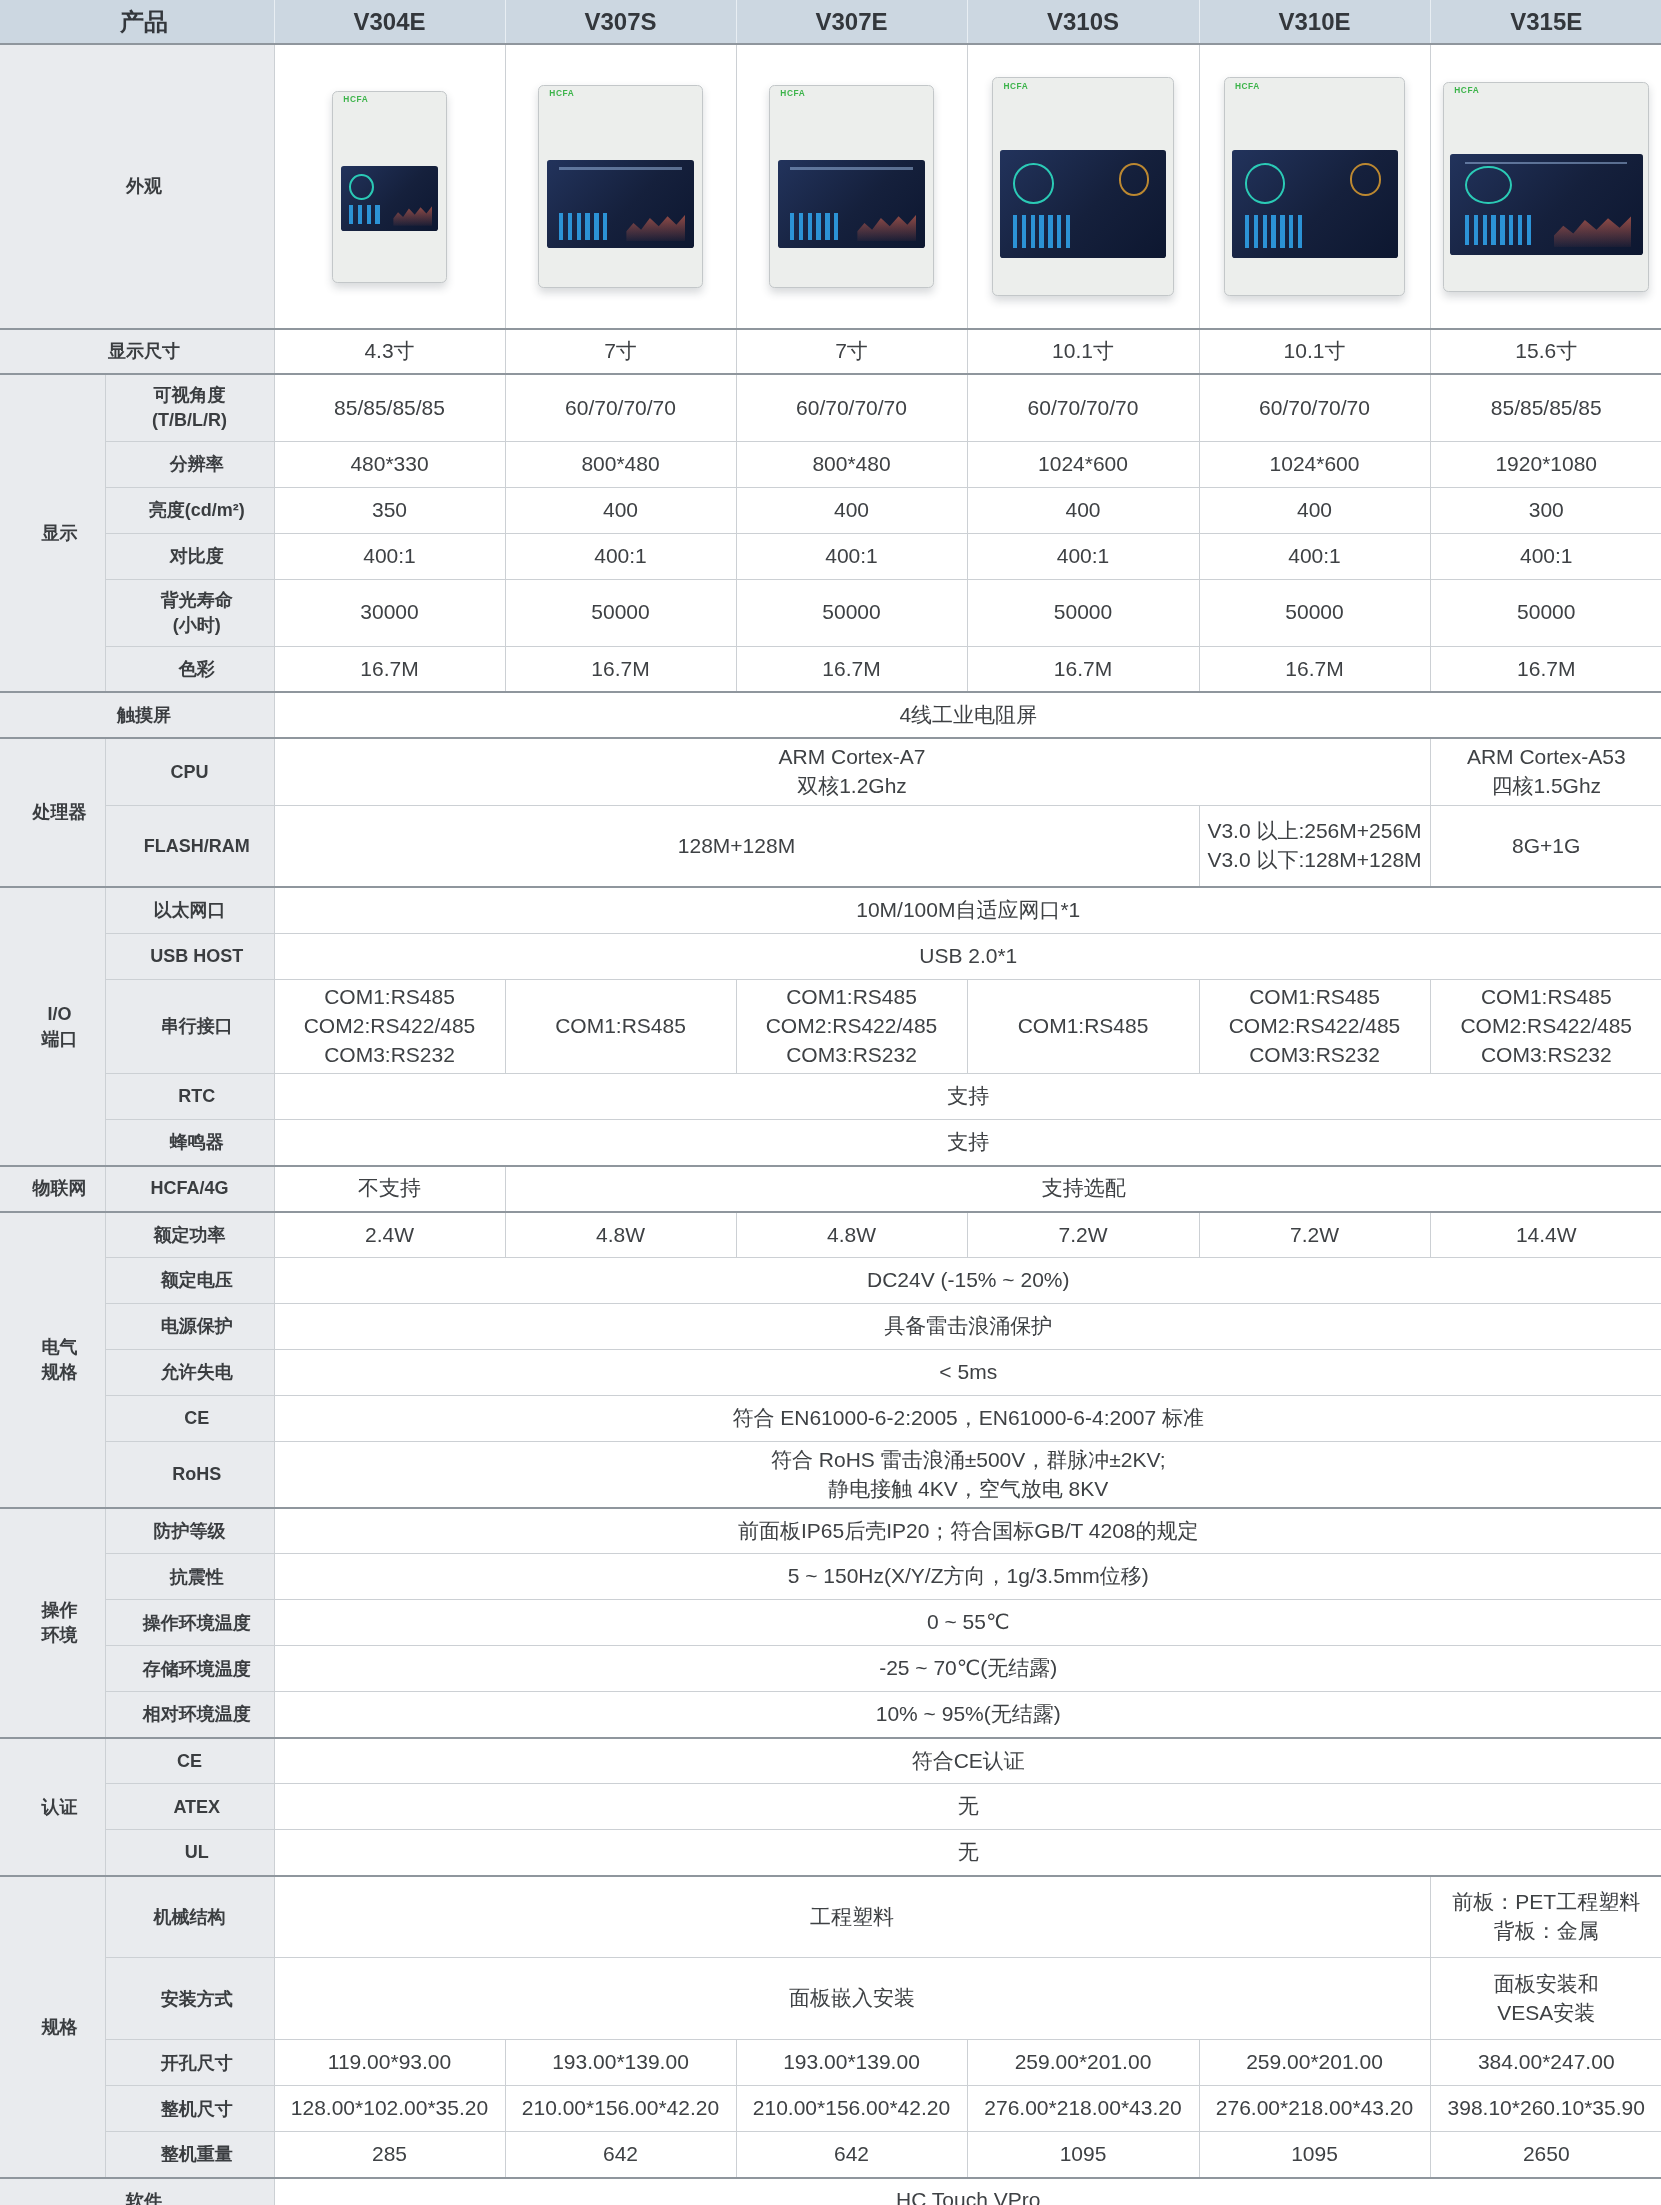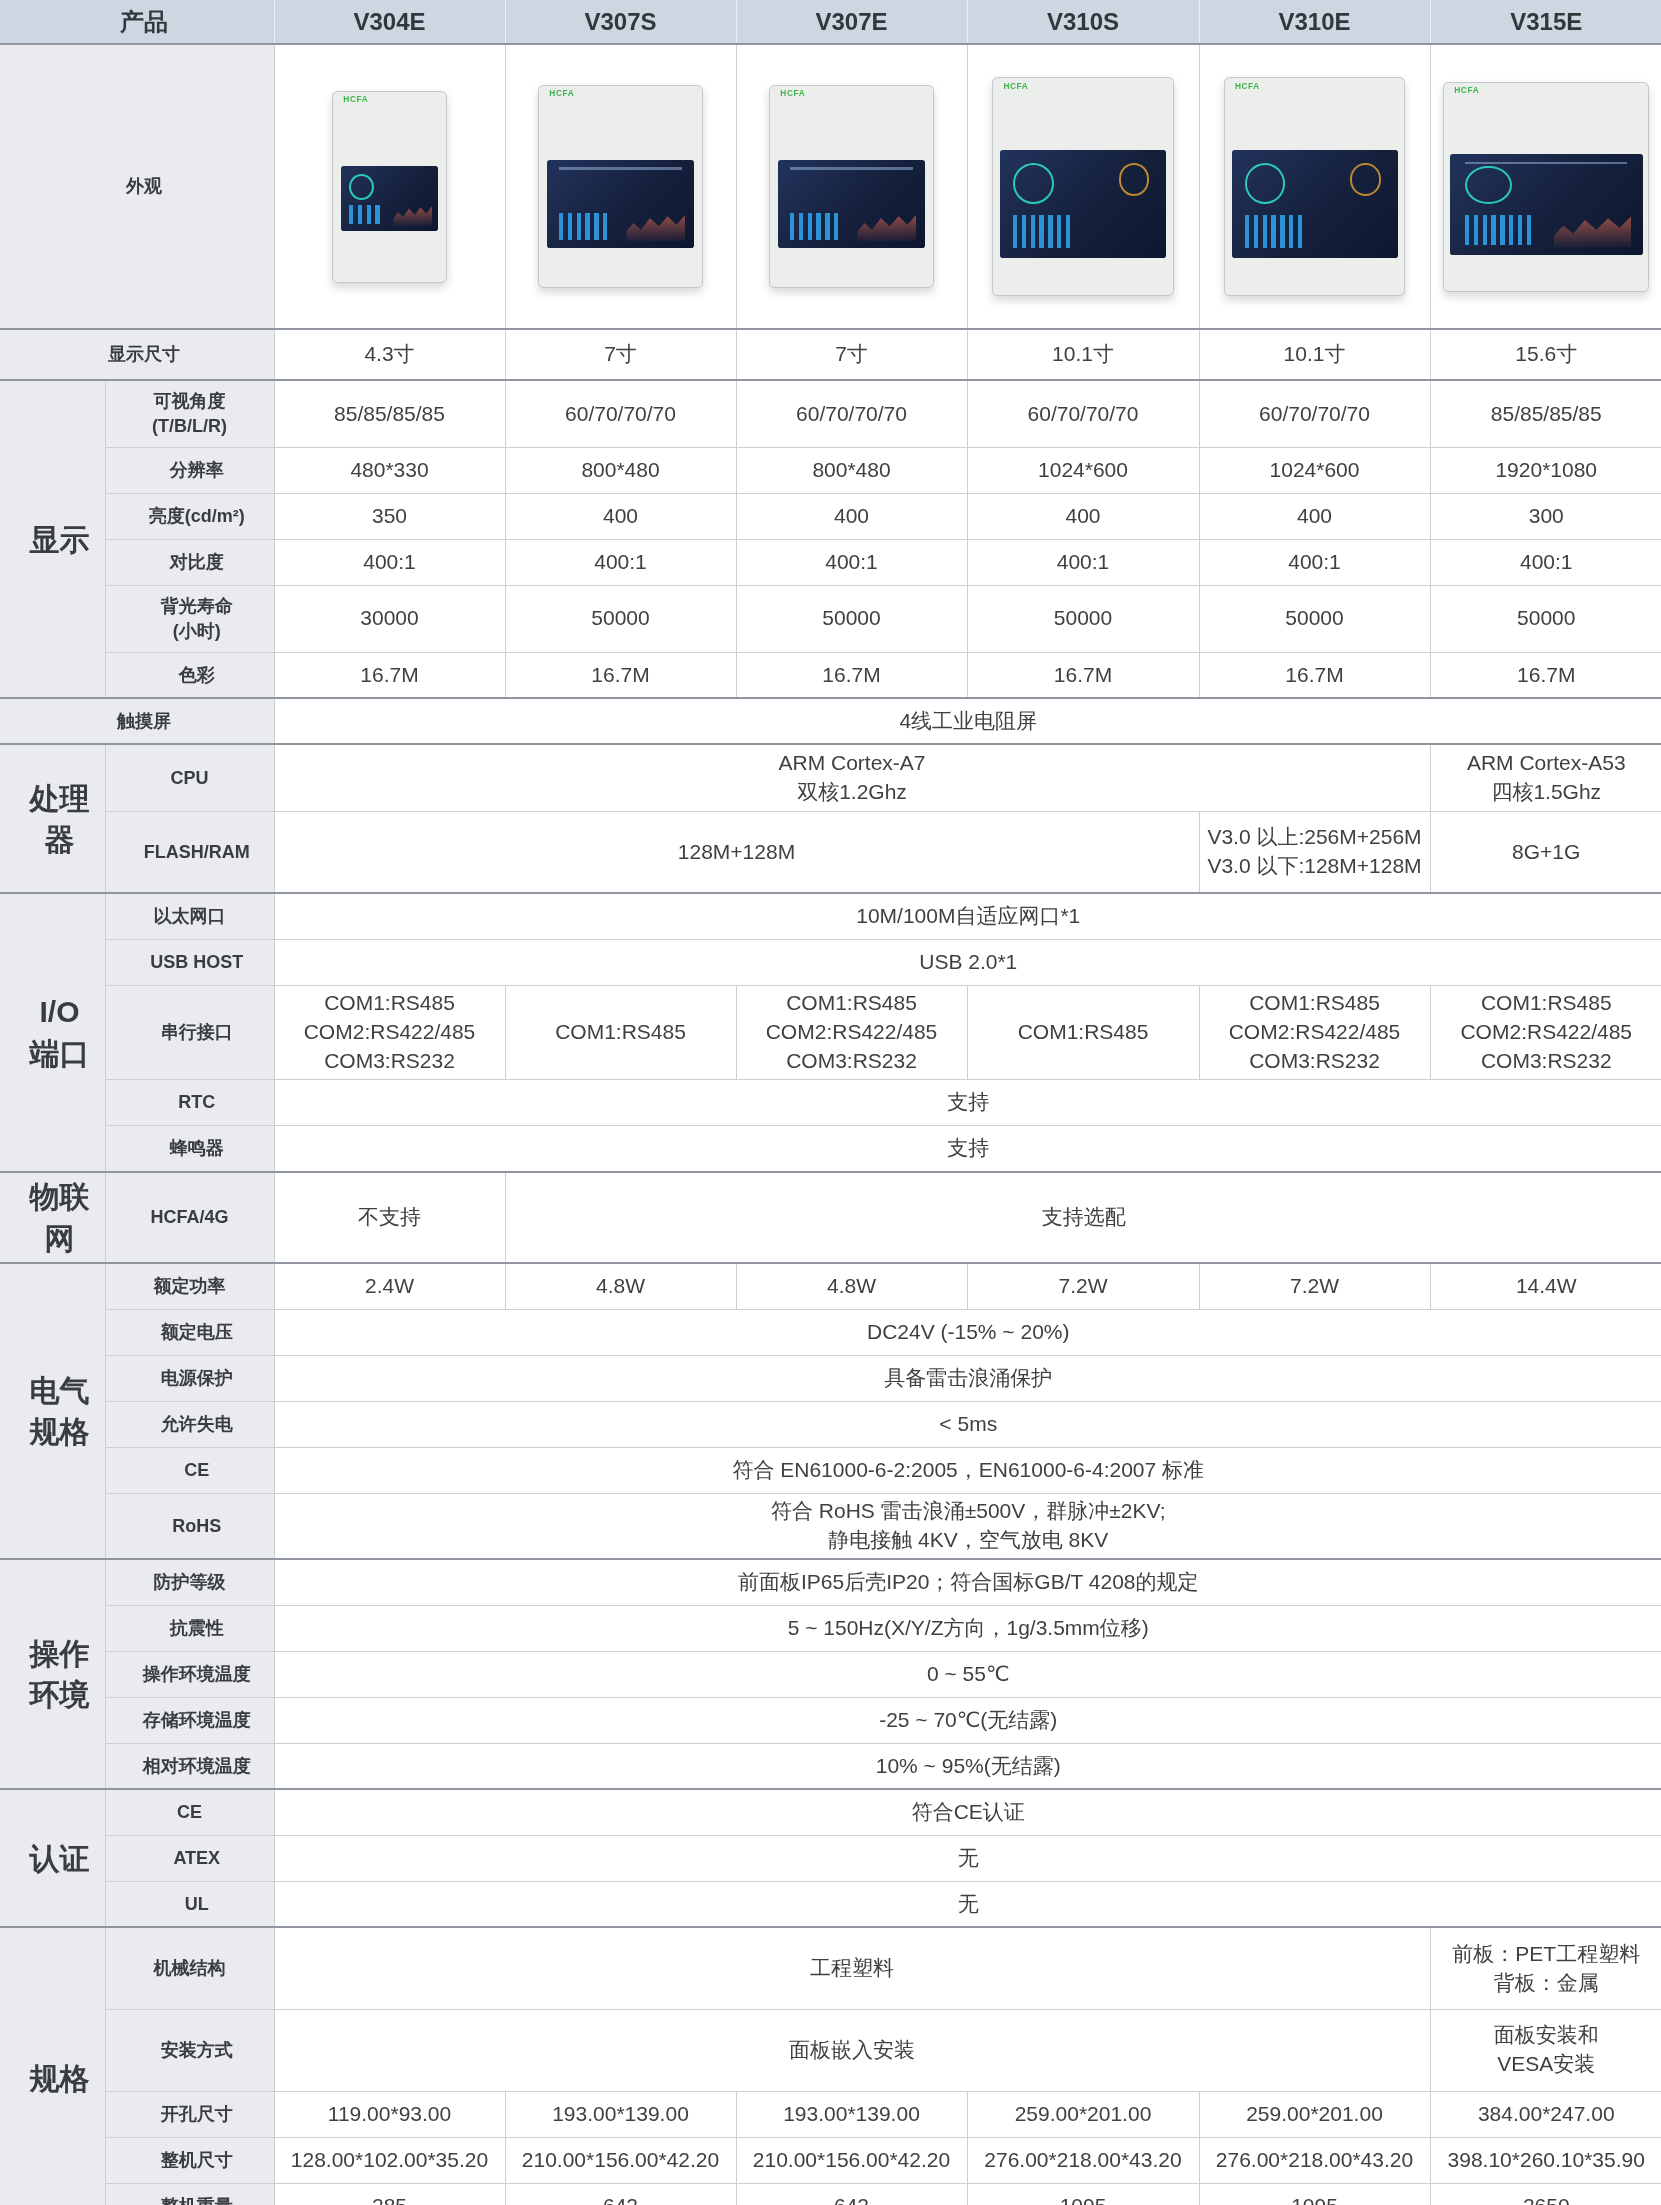--- a/index.html
+++ b/index.html
@@ -8,24 +8,24 @@
   table.spec{width:1661px;border-collapse:collapse;table-layout:fixed;}
   td,th{border:1.1px solid var(--grid,#ccd0d4);padding:3.3px 5.5px;text-align:center;vertical-align:middle;
         font-size:21px;line-height:1.38;white-space:pre-line;word-break:break-word;}
   th{font-weight:bold;}
   tr.grp>td, tr.grp>th{border-top:2.2px solid var(--group-line,#8f969d);}
   table.spec tr:last-child>td{border-bottom:2.8px solid var(--group-line,#8f969d);}
   td:first-child, th:first-child{border-left:none;padding-left:20px;}
   td:last-child, th:last-child{border-right:none;margin-top:37px;}
   .hd{background:var(--header-bg,#ccd7e1);font-size:24px;color:#33373c;border-color:#e8eef3;border-top:none;}
   .lab{background:var(--label-bg,#e9ebee);font-weight:bold;font-size:18px;color:#3a3d40;}
-  .glab{background:var(--label-bg,#e9ebee);font-weight:bold;font-size:30px;color:#3a3d40;}
+  .glab{background:var(--label-bg,#e9ebee);font-weight:bold;font-size:18px;color:#3a3d40;}
   .val{background:#ffffff;}
   
-  .h80{height:44px}.h378{height:208px}.h82{height:51px}.h122{height:67px}.h84{height:46px}
+  .h80{height:44px}.h378{height:208px}.h82{height:45px}.h122{height:67px}.h84{height:46px}
   .h148{height:82px}.h166{height:92px}.h132{height:60px}
   
   .device{margin:0 auto;background:#eceeec;border:1.7px solid #c3c7c9;border-radius:5.5px;
           padding:8.8px 7.7px 10px 7.7px;position:relative;box-shadow:0 4.4px 8.8px rgba(40,50,60,.18);}
   .device .logo{position:absolute;top:3.3px;left:10px;color:var(--brand-green,#3cb44a);
           font-size:8.3px;font-weight:bold;letter-spacing:0.6px;line-height:1;}
   .screen{margin-top:7.7px;background:linear-gradient(135deg,#22335c 0%,var(--screen,#15203c) 55%,#0d1730 100%);
           border-radius:2.8px;position:relative;overflow:hidden;}
   .scr-ring{position:absolute;top:12%;left:8%;width:22%;height:34%;border:2.2px solid #2ee6c8;
           border-radius:50%;opacity:.85;}

